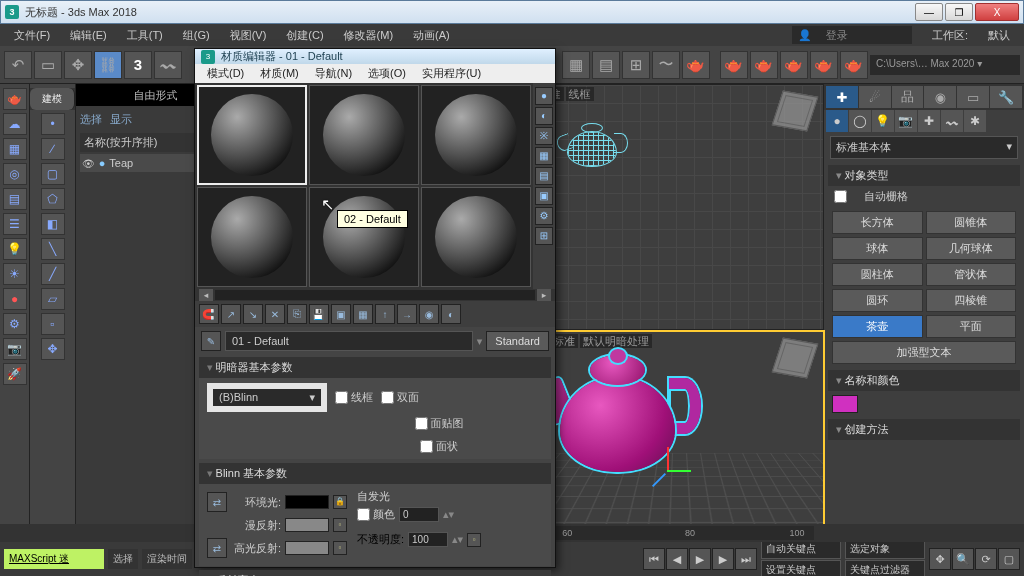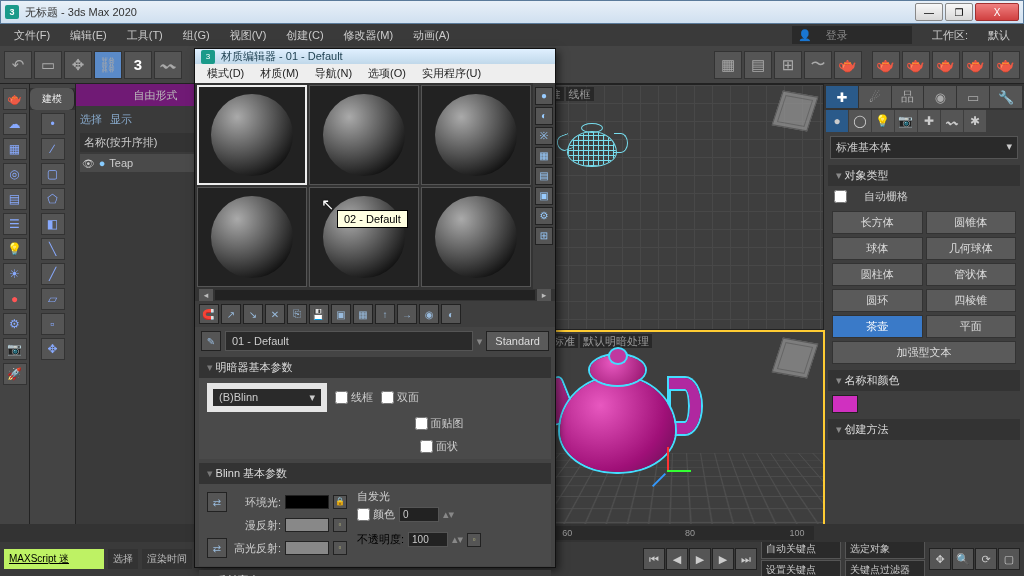--- a/index.html
+++ b/index.html
@@ -30,21 +30,21 @@
 
 .main { display:flex; height:calc(576px - 24px - 22px - 38px); }
 
 
 .vtool { width:30px; background:#444; display:flex; flex-direction:column; padding-top:4px; gap:3px; align-items:center; border-right:1px solid #222; }
 .vbtn { width:24px; height:22px; background:#555; border:1px solid #333; display:flex; align-items:center; justify-content:center; color:#8af; font-size:12px; }
 
 
 .scenepanel { width:160px; background:#3a3a3a; color:#ccc; display:flex; flex-direction:column; }
 .tabstrip { display:flex; height:22px; background:#333; }
-.tab { flex:1; text-align:center; padding:4px; background:#701a75; color:#bbb; border-right:1px solid #222; }
+.tab { flex:1; text-align:center; padding:4px; background:#000000; color:#bbb; border-right:1px solid #222; }
 .tab.active { background:#555; color:#eee;border-radius:6px; }
 .scenebody { padding:6px 4px; flex:1; overflow:hidden; }
 .sc-row { display:flex; gap:8px; margin-bottom:6px; }
 .sc-row span { color:#8ac; }
 .sortlabel { background:#333; padding:2px 4px; margin-top:4px; }
 .obj-row { display:flex; align-items:center; gap:4px; padding:3px 2px; background:#4a4a4a; margin-top:2px; }
 .obj-row .eye::before { content:"👁"; font-size:10px; }
 .slider-small { display:flex; align-items:center; gap:4px; padding:4px; background:#333;}
 .slider-small input { width:40px; background:#222; color:#ccc; border:1px solid #555; text-align:center; font-size:10px; }
 
@@ -155,21 +155,21 @@
 .cursor { position:absolute; left:321px; top:195px; z-index:70; font-size:16px; color:#fff; text-shadow:0 0 2px #000; pointer-events:none;}
 
 
 .flex1{flex:1;}
 </style>
 </head>
 <body>
 
 <div class="titlebar">
   <div class="appicon">3</div>
-  <div class="title">无标题 - 3ds Max 2020</div>
+  <div class="title">无标题 - 3ds Max 2018</div>
   <div class="winbtns">
     <div class="winbtn">—</div>
     <div class="winbtn">❐</div>
     <div class="winbtn close">X</div>
   </div>
 </div>
 
 <div class="menubar">
   <span>文件(F)</span>
   <span>编辑(E)</span>
@@ -200,20 +200,21 @@
   <div class="tbtn">▤</div>
   <div class="tbtn">⊞</div>
   <div class="tbtn">〜</div>
   <div class="tbtn">🫖</div>
   <div class="tsep"></div>
   <div class="tbtn" style="color:#caa;">🫖</div>
   <div class="tbtn" style="color:#9cf;">🫖</div>
   <div class="tbtn" style="color:#8e8;">🫖</div>
   <div class="tbtn" style="color:#fa8;">🫖</div>
   <div class="tbtn" style="color:#aaa;">🫖</div>
+  <div class="pathbox">C:\Users\… Max 2020 ▾</div>
 </div>
 
 <div class="main">
 
   <div class="vtool">
     <div class="vbtn">🫖</div>
     <div class="vbtn">☁</div>
     <div class="vbtn">▦</div>
     <div class="vbtn">◎</div>
     <div class="vbtn">▤</div>

